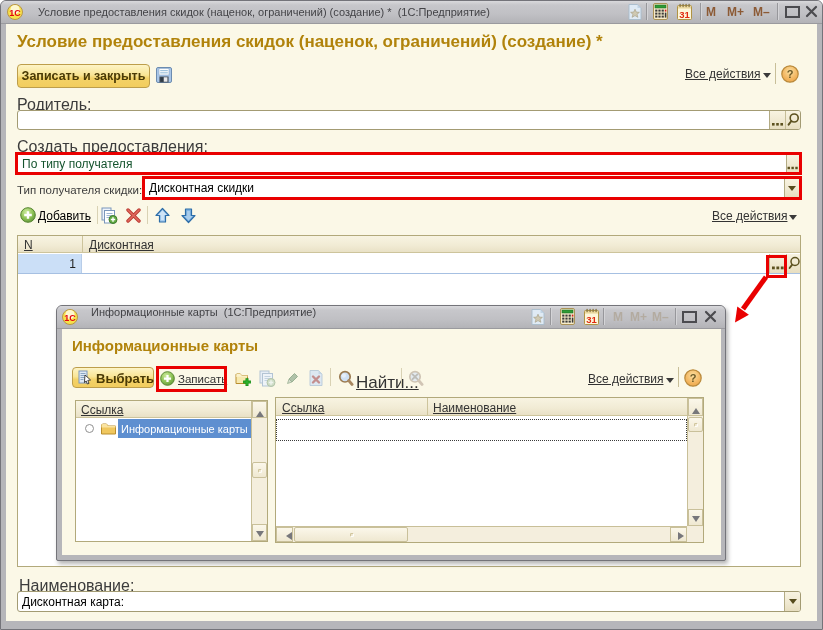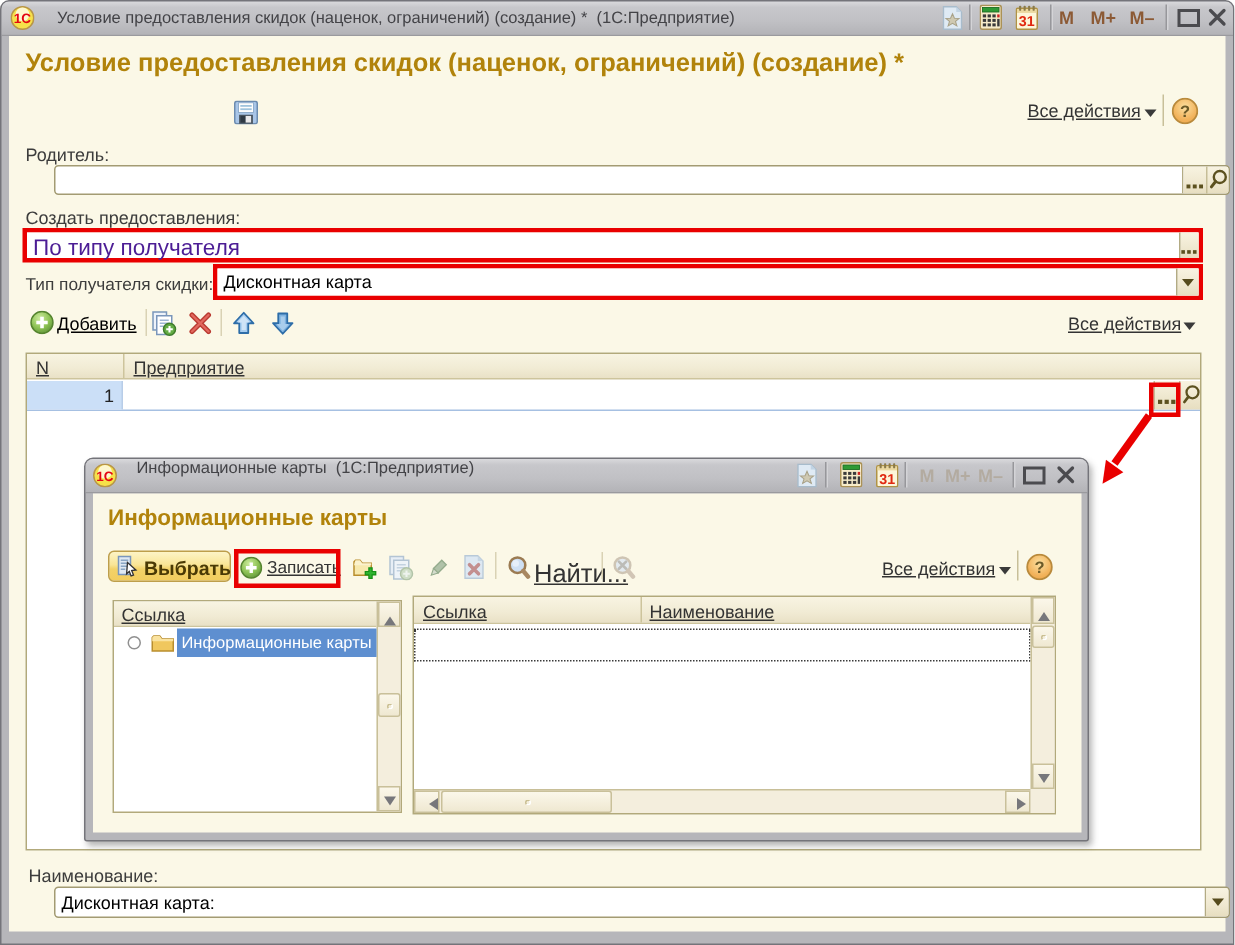--- a/index.html
+++ b/index.html
@@ -19,24 +19,24 @@
 .tsep { position:absolute; width:1px; background:#97979b; box-shadow:1px 0 0 #d4d4d7; }
 .mbtn { position:absolute; font-weight:bold; font-size:12px; color:#8c5a35; letter-spacing:0; }
 .gray1 { color:#b3aba0 !important; }
 
 
 .ybtn { position:absolute; border:1px solid #bd9e4b; border-radius:4px;
   background:linear-gradient(180deg,#fdf4c6 0%,#f9e596 45%,#f3d268 60%,#f2cd5e 100%);
   font-weight:bold; color:#4a3a05; }
 
 
-.field { position:absolute; background:#fff; border:1px solid #a39b73; border-radius:3px;margin-left:19px; }
+.field { position:absolute; background:#fff; border:1px solid #a39b73; border-radius:3px; }
 .fbtns { position:absolute; top:0; right:0; bottom:0; display:flex; border-left:1px solid #b3ab84;
   background:linear-gradient(180deg,#f8f3e1 0%,#efe8d0 60%,#e7dec0 100%); border-radius:0 2px 2px 0; }
-.lbl { position:absolute; font-size:12px; color:#3c3c3c; white-space:nowrap; }
+.lbl { position:absolute; font-size:16px; color:#3c3c3c; white-space:nowrap; }
 .redbox { position:absolute; border:3px solid #e90000; z-index:40; }
 
 
 .h1 { position:absolute; font-weight:bold; color:#b1830b; white-space:nowrap; }
 
 
 .thead { background:linear-gradient(180deg,#f8f4e2 0%,#f1ebd4 60%,#e9e1c6 100%); }
 
 
 .sb { background:#f4eedd; }
@@ -97,20 +97,21 @@
   <div class="mbtn" style="left:727px;top:5px">M+</div>
   <div class="mbtn" style="left:753px;top:5px">M–</div>
   <div class="tsep" style="left:777px;top:3px;height:17px"></div>
   <div class="abs" style="left:785px;top:6px;width:15px;height:12px;border:2px solid #4b4b4f"></div>
   <svg class="abs" style="left:805px;top:5px" width="13" height="13" viewBox="0 0 13 13">
     <path d="M2 2 L11 11 M11 2 L2 11" stroke="#4b4b4f" stroke-width="2.2" stroke-linecap="round"></path>
   </svg>
 
   <div class="h1" style="left:17px;top:32px;font-size:17px">Условие предоставления скидок (наценок, ограничений) (создание) *</div>
 
+  <div class="ybtn" style="left:17px;top:64px;width:133px;height:24px;text-align:center;line-height:22px;font-size:12.5px">Записать и закрыть</div>
   <svg class="abs" style="left:156px;top:67px" width="16" height="16" viewBox="0 0 16 16">
     <rect x="0.5" y="0.5" width="15" height="15" rx="1.5" fill="#a9c6e8" stroke="#6c8cb0"></rect>
     <rect x="3" y="1.5" width="10" height="6.5" fill="#fdfdfd" stroke="#8aa8c8" stroke-width="0.6"></rect>
     <rect x="4.2" y="3" width="7.6" height="1.2" fill="#9fc3dd"></rect>
     <rect x="4.2" y="5.2" width="7.6" height="1.2" fill="#9fc3dd"></rect>
     <rect x="3.4" y="9.5" width="9.2" height="6" fill="#4a5560"></rect>
     <rect x="4.4" y="10.3" width="3" height="4.4" fill="#2e3944"></rect>
     <rect x="7.8" y="10.3" width="3.6" height="4.4" fill="#e8e8ea"></rect>
   </svg>
   <div class="txt" style="left:685px;top:67px;color:#333">Все действия</div>
@@ -145,37 +146,37 @@
             <circle cx="8.2" cy="7" r="4" fill="none" stroke="#5c511f" stroke-width="1.6"></circle>
             <path d="M5.4 10 L2.6 13.6" stroke="#5c511f" stroke-width="2" stroke-linecap="round"></path>
           </svg>
         </div>
     </div>
   </div>
 
   <div class="lbl" style="left:17px;top:138px">Создать предоставления:</div>
   <div class="redbox" style="left:15px;top:152px;width:787px;height:23px">
     <div style="position:absolute;inset:0;background:#fff">
-      <div style="position:absolute;left:4px;top:2px;font-size:15px;color:#4c1d95">По типу получателя</div>
+      <div style="position:absolute;left:4px;top:2px;font-size:12px;color:#14532d">По типу получателя</div>
       <div class="fbtns" style="width:13px;border-radius:0">
         <svg width="13" height="18" viewBox="0 0 13 18">
             <g fill="#5c511f">
               <rect x="0.6" y="12" width="2.6" height="2.6"></rect>
               <rect x="4.8" y="12" width="2.6" height="2.6"></rect>
               <rect x="9" y="12" width="2.6" height="2.6"></rect>
             </g>
           </svg>
       </div>
     </div>
   </div>
 
   <div class="lbl" style="left:17px;top:184px;font-size:11.5px">Тип получателя скидки:</div>
   <div class="redbox" style="left:142px;top:176px;width:660px;height:24px">
     <div style="position:absolute;inset:0;background:#fff">
-      <div style="position:absolute;left:4px;top:2px;font-size:12px;color:#000">Дисконтная карта</div>
+      <div style="position:absolute;left:4px;top:2px;font-size:12px;color:#000">Дисконтная скидки</div>
       <div class="fbtns" style="width:15px;border-radius:0">
         <div style="margin:auto;width:0;height:0;border:4.5px solid transparent;border-top:5.5px solid #564b1d;margin-top:7px"></div>
       </div>
     </div>
   </div>
 
   <svg class="abs" style="left:20px;top:207px" width="16" height="16" viewBox="0 0 16 16">
     <defs>
         <radialGradient id="gp" cx="40%" cy="30%" r="75%">
       <stop offset="0%" stop-color="#cdeb9d"></stop>
@@ -212,21 +213,21 @@
     <path d="M8.5 15.5 L2 8.5 H5.5 V2 H11.5 V8.5 H15 Z" fill="#7eb2e0" stroke="#2d6da8" stroke-width="1.2" stroke-linejoin="round"></path>
     <path d="M8.5 13.5 L4.4 9 H7.1 V4 H9.9 V9 H12.6 Z" fill="#a9cdec"></path>
   </svg>
   <div class="txt" style="left:712px;top:209px;color:#333">Все действия</div>
   <div class="abs" style="left:789px;top:215px;width:0;height:0;border:4px solid transparent;border-top:5px solid #3a3a3a"></div>
 
   <div class="abs" style="left:17px;top:235px;width:784px;height:332px;border:1px solid #b2a97b;background:#fff">
     <div class="thead" style="position:absolute;left:0;top:0;right:0;height:17px;border-bottom:1px solid #cdc49c">
       <div class="txt" style="left:6px;top:2px;color:#333">N</div>
       <div style="position:absolute;left:64px;top:0;bottom:0;width:1px;background:#cdc49c"></div>
-      <div class="txt" style="left:71px;top:2px;color:#333">Предприятие</div>
+      <div class="txt" style="left:71px;top:2px;color:#333">Дисконтная</div>
     </div>
     <div style="position:absolute;left:0;top:18px;right:0;height:20px;border-bottom:1px solid #a6c0e2">
       <div style="position:absolute;left:0;top:0;bottom:0;width:64px;background:#cbdff7;border-right:1px solid #b8cde8;text-align:right;padding:3px 5px 0 0;color:#222">1</div>
     </div>
   </div>
 
   <div class="abs" style="left:769px;top:254px;width:17px;height:19px;background:linear-gradient(180deg,#f8f3e1,#e7dec0);border-left:1px solid #c6bd97">
     <svg width="17" height="19" viewBox="0 0 17 19">
         <g fill="#5c511f">
           <rect x="2" y="12.5" width="2.8" height="2.8"></rect>

